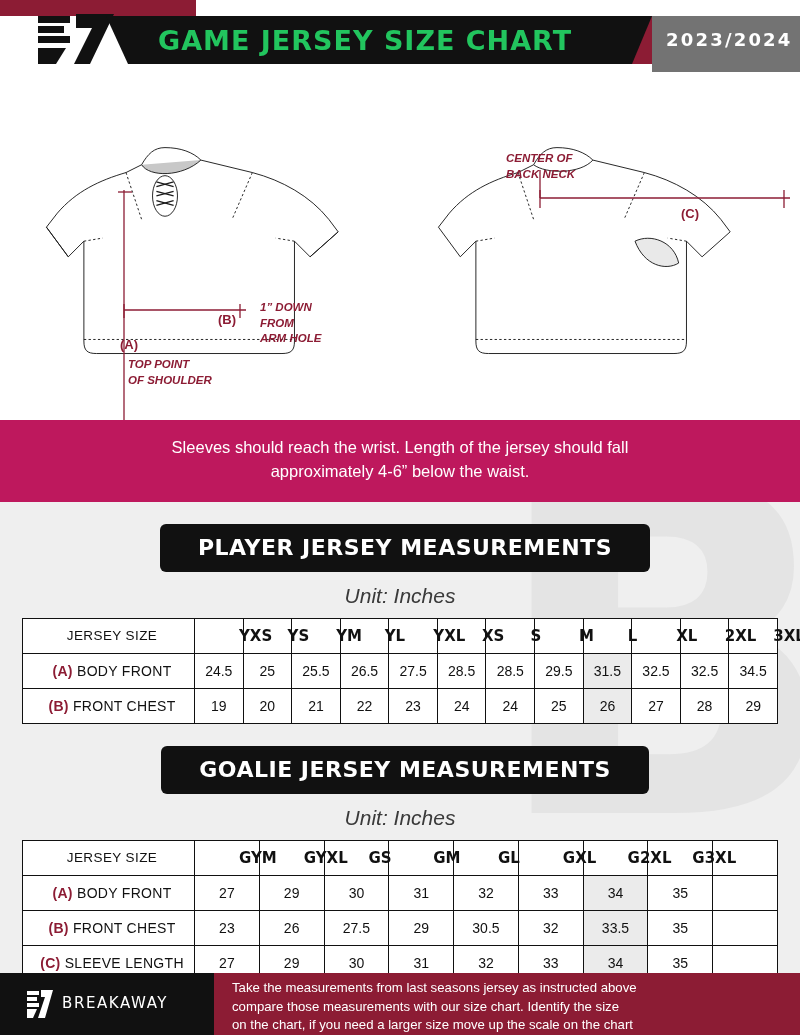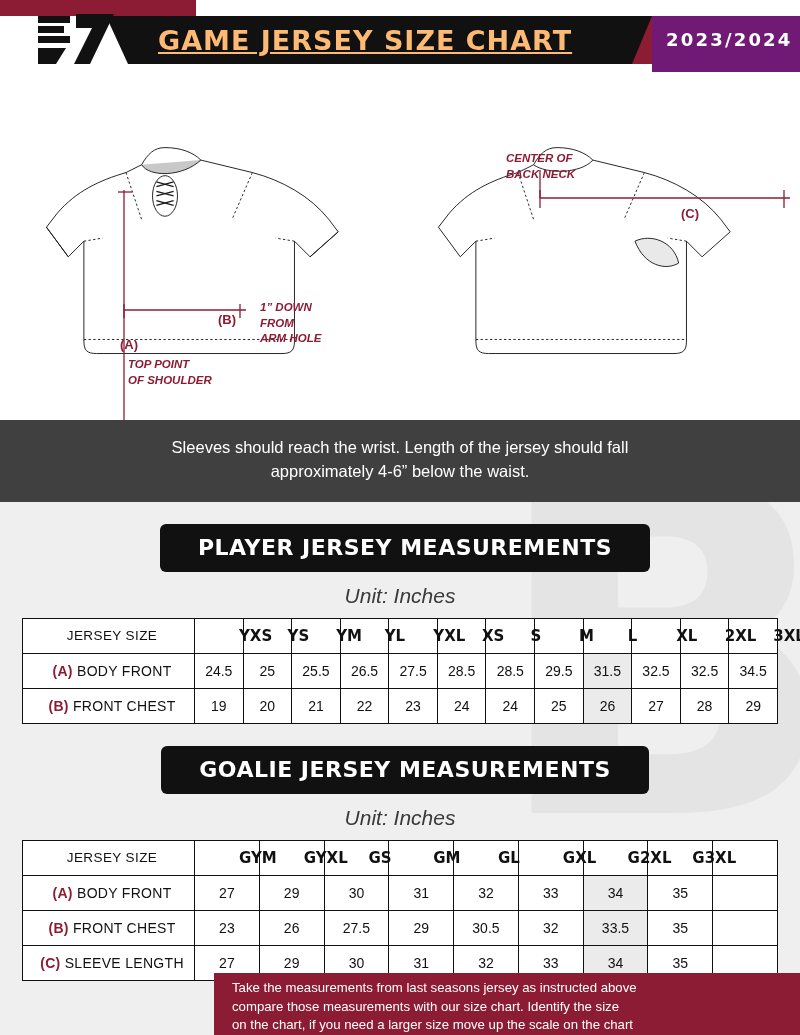--- a/index.html
+++ b/index.html
@@ -56,32 +56,31 @@
   .header-title-bar::after {
     content: "";
     position: absolute;
     left: -22px; top: 0;
     border-top: 48px solid #111111;
     border-left: 22px solid transparent;
   }
   .header-title {
     position: absolute;
     left: 30px; top: 9px;
-    color: #fdba74;
+    color: #22c55e;
     font-size: 27px;
     font-weight: bold;
     letter-spacing: 1.0px;
     font-family: "DejaVu Sans", sans-serif;
-    text-decoration: underline;
   }
   .header-season-box {
     position: absolute;
     right: 0; top: 0;
     width: 148px; height: 64px;
-    background: #701a75;
+    background: #737373;
     text-decoration: underline;
   }
   .header-season-box::before {
     content: "";
     position: absolute;
     left: -20px; top: 0;
     border-bottom: 48px solid #8c1c34;
     border-left: 20px solid transparent;
   }
   .header-season {
@@ -98,21 +97,21 @@
   .illus {
     position: relative;
     height: 348px;
     background: #ffffff;
     z-index: 2;
   }
 
   
   .note-band {
     position: relative;
-    background: #404040;
+    background: #be185d;
     color: #ffffff;
     text-align: center;
     padding: 16px 60px 18px 60px;
     font-size: 16.5px;
     line-height: 1.45;
     z-index: 2;
   }
 
   
   .section-wrap {
@@ -437,18 +436,28 @@
           <td>33</td>
           <td class="hl">34</td>
           <td>35</td>
           <td class="blank"></td>
         </tr>
       </tbody>
   </table>
 </div>
 
 <div class="footer">
+  <div class="footer-left">
+    <svg class="footer-mark" viewBox="0 0 28 30">
+      <polygon points="1,2 13,2 13,6 1,6" fill="#ffffff"></polygon>
+      <polygon points="1,8 11,8 11,12 1,12" fill="#ffffff"></polygon>
+      <polygon points="1,14 13,14 13,18 1,18" fill="#ffffff"></polygon>
+      <polygon points="15,1 27,1 19,29 12,29 19,8 15,8" fill="#ffffff"></polygon>
+      <polygon points="1,20 11,20 7,29 1,29" fill="#ffffff"></polygon>
+    </svg>
+    <div class="footer-brand">BREAKAWAY</div>
+  </div>
   <div class="footer-right">
     <div>Take the measurements from last seasons jersey as instructed above</div>
     <div>compare those measurements  with our size chart. Identify the size</div>
     <div>on the chart, if you need a larger size move up the scale on the chart</div>
   </div>
 </div>
 
 </body></html>

